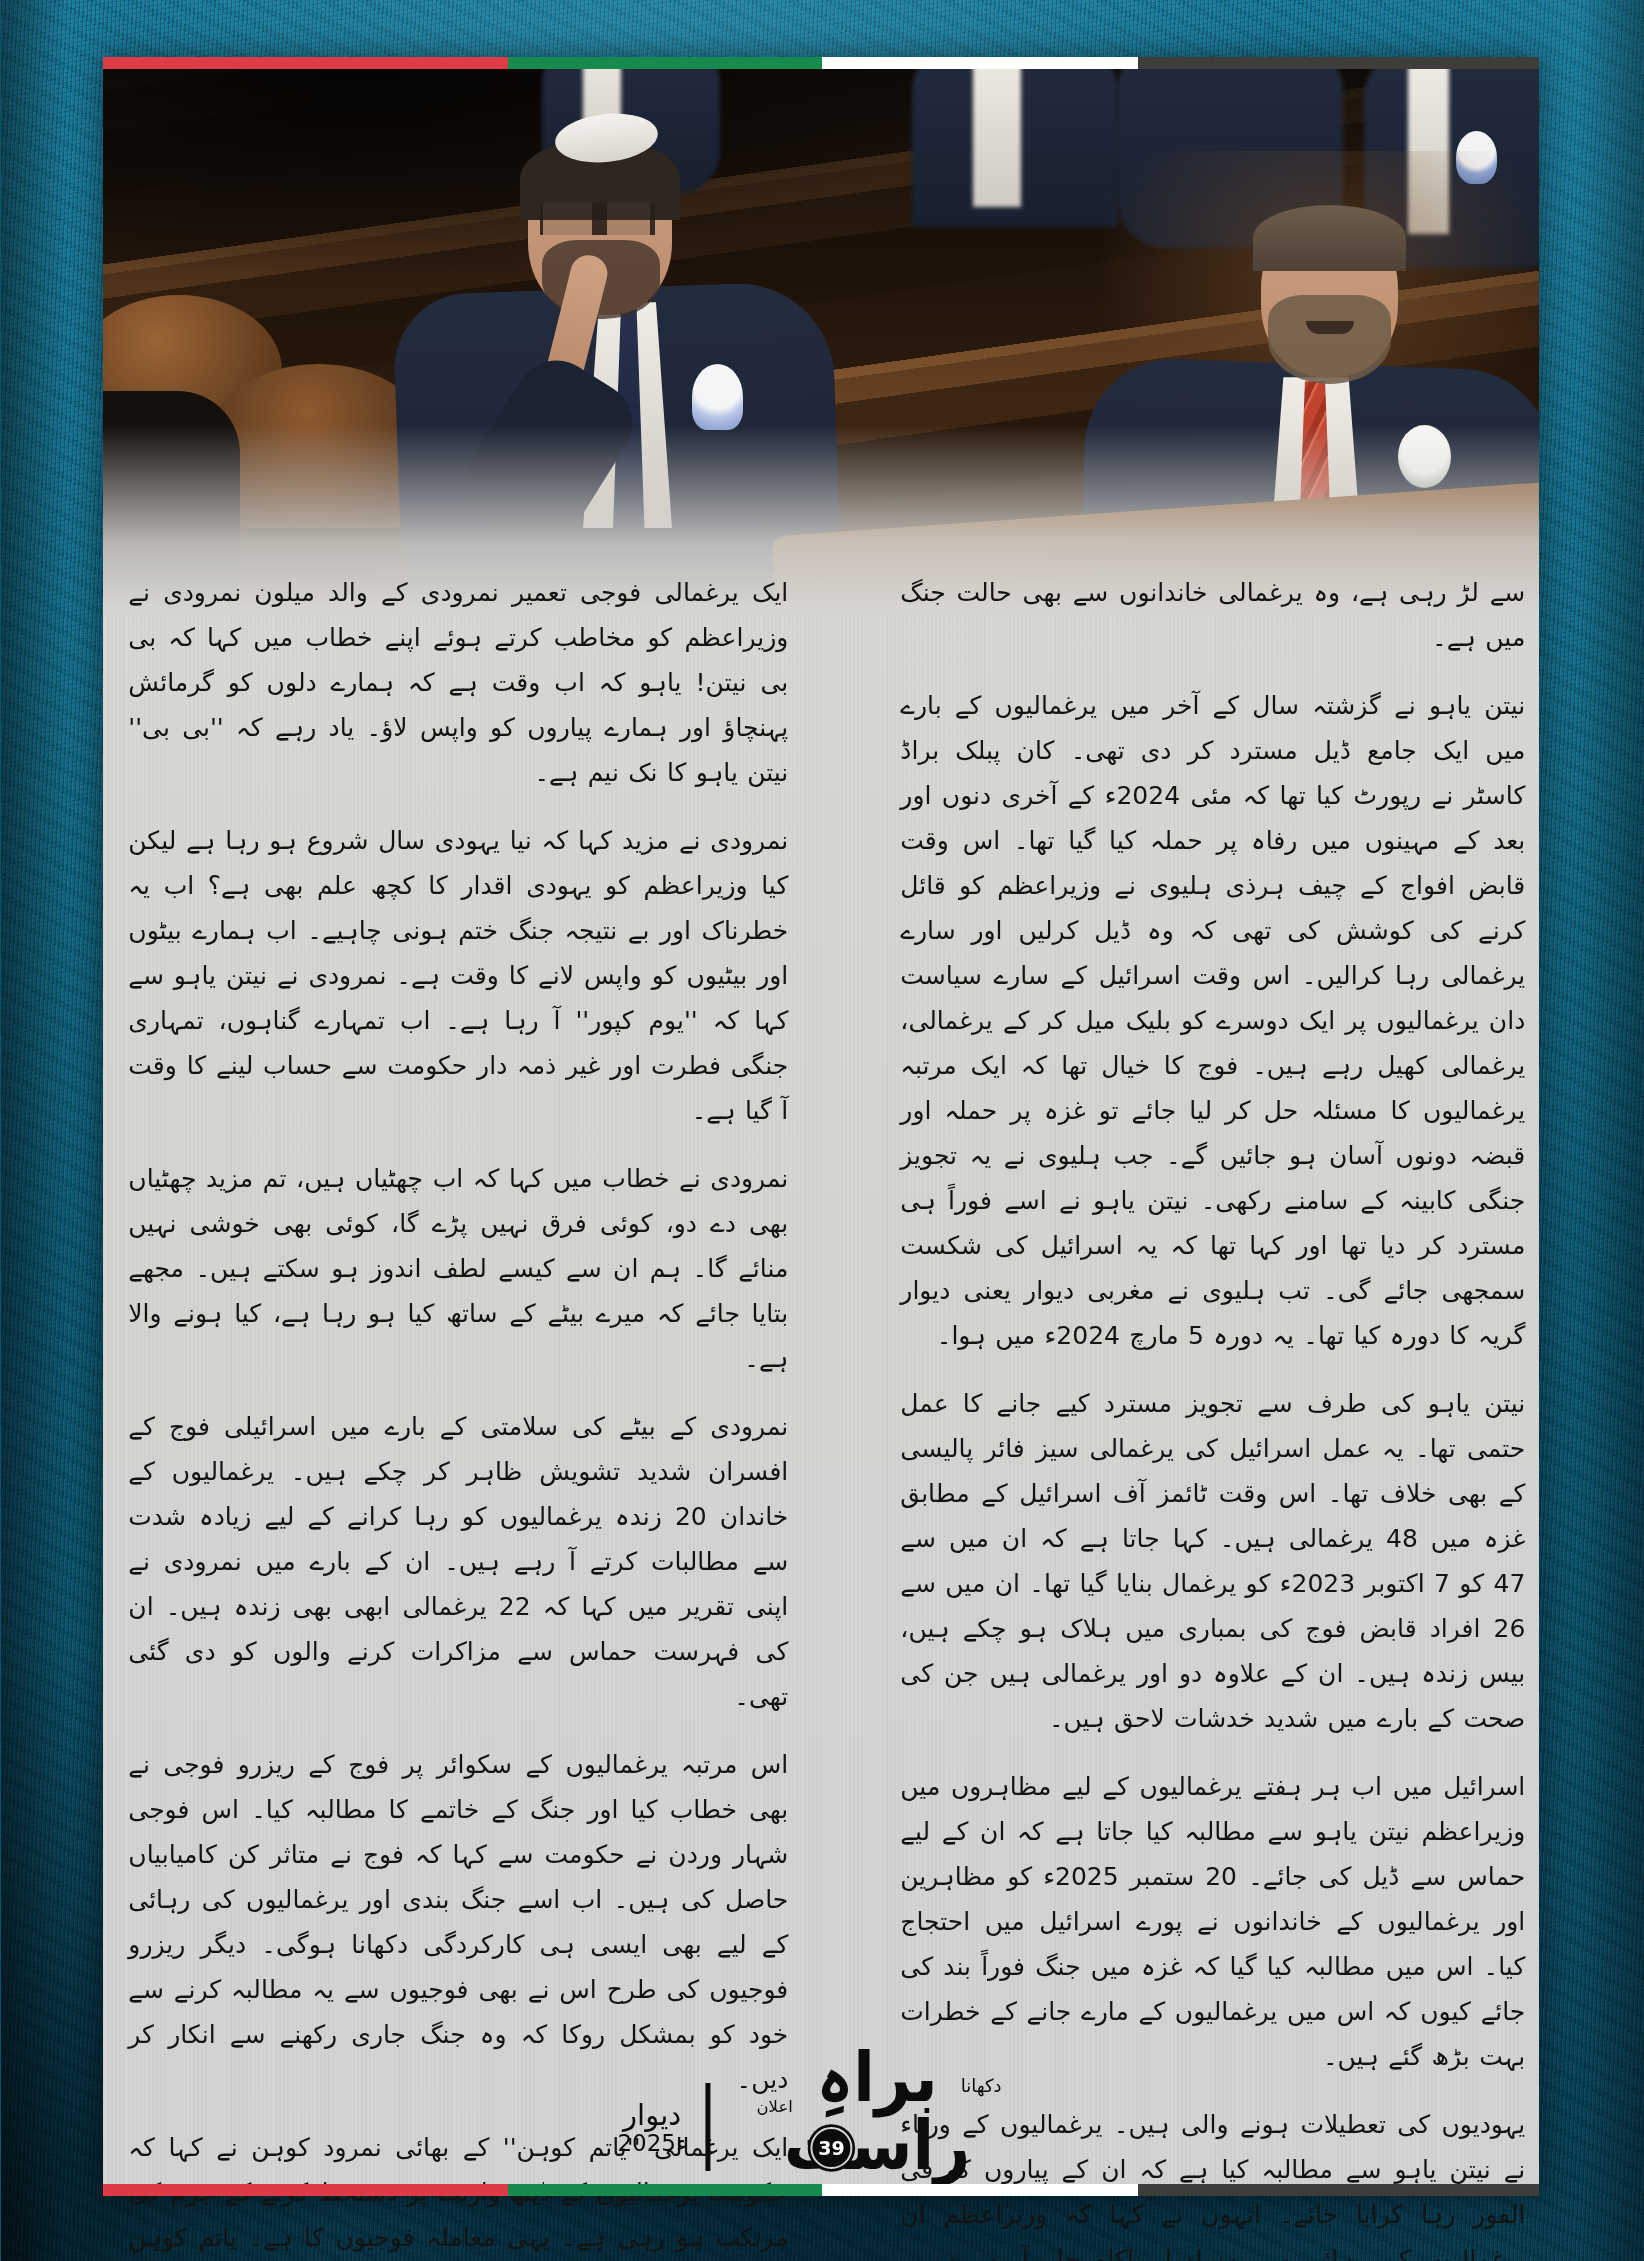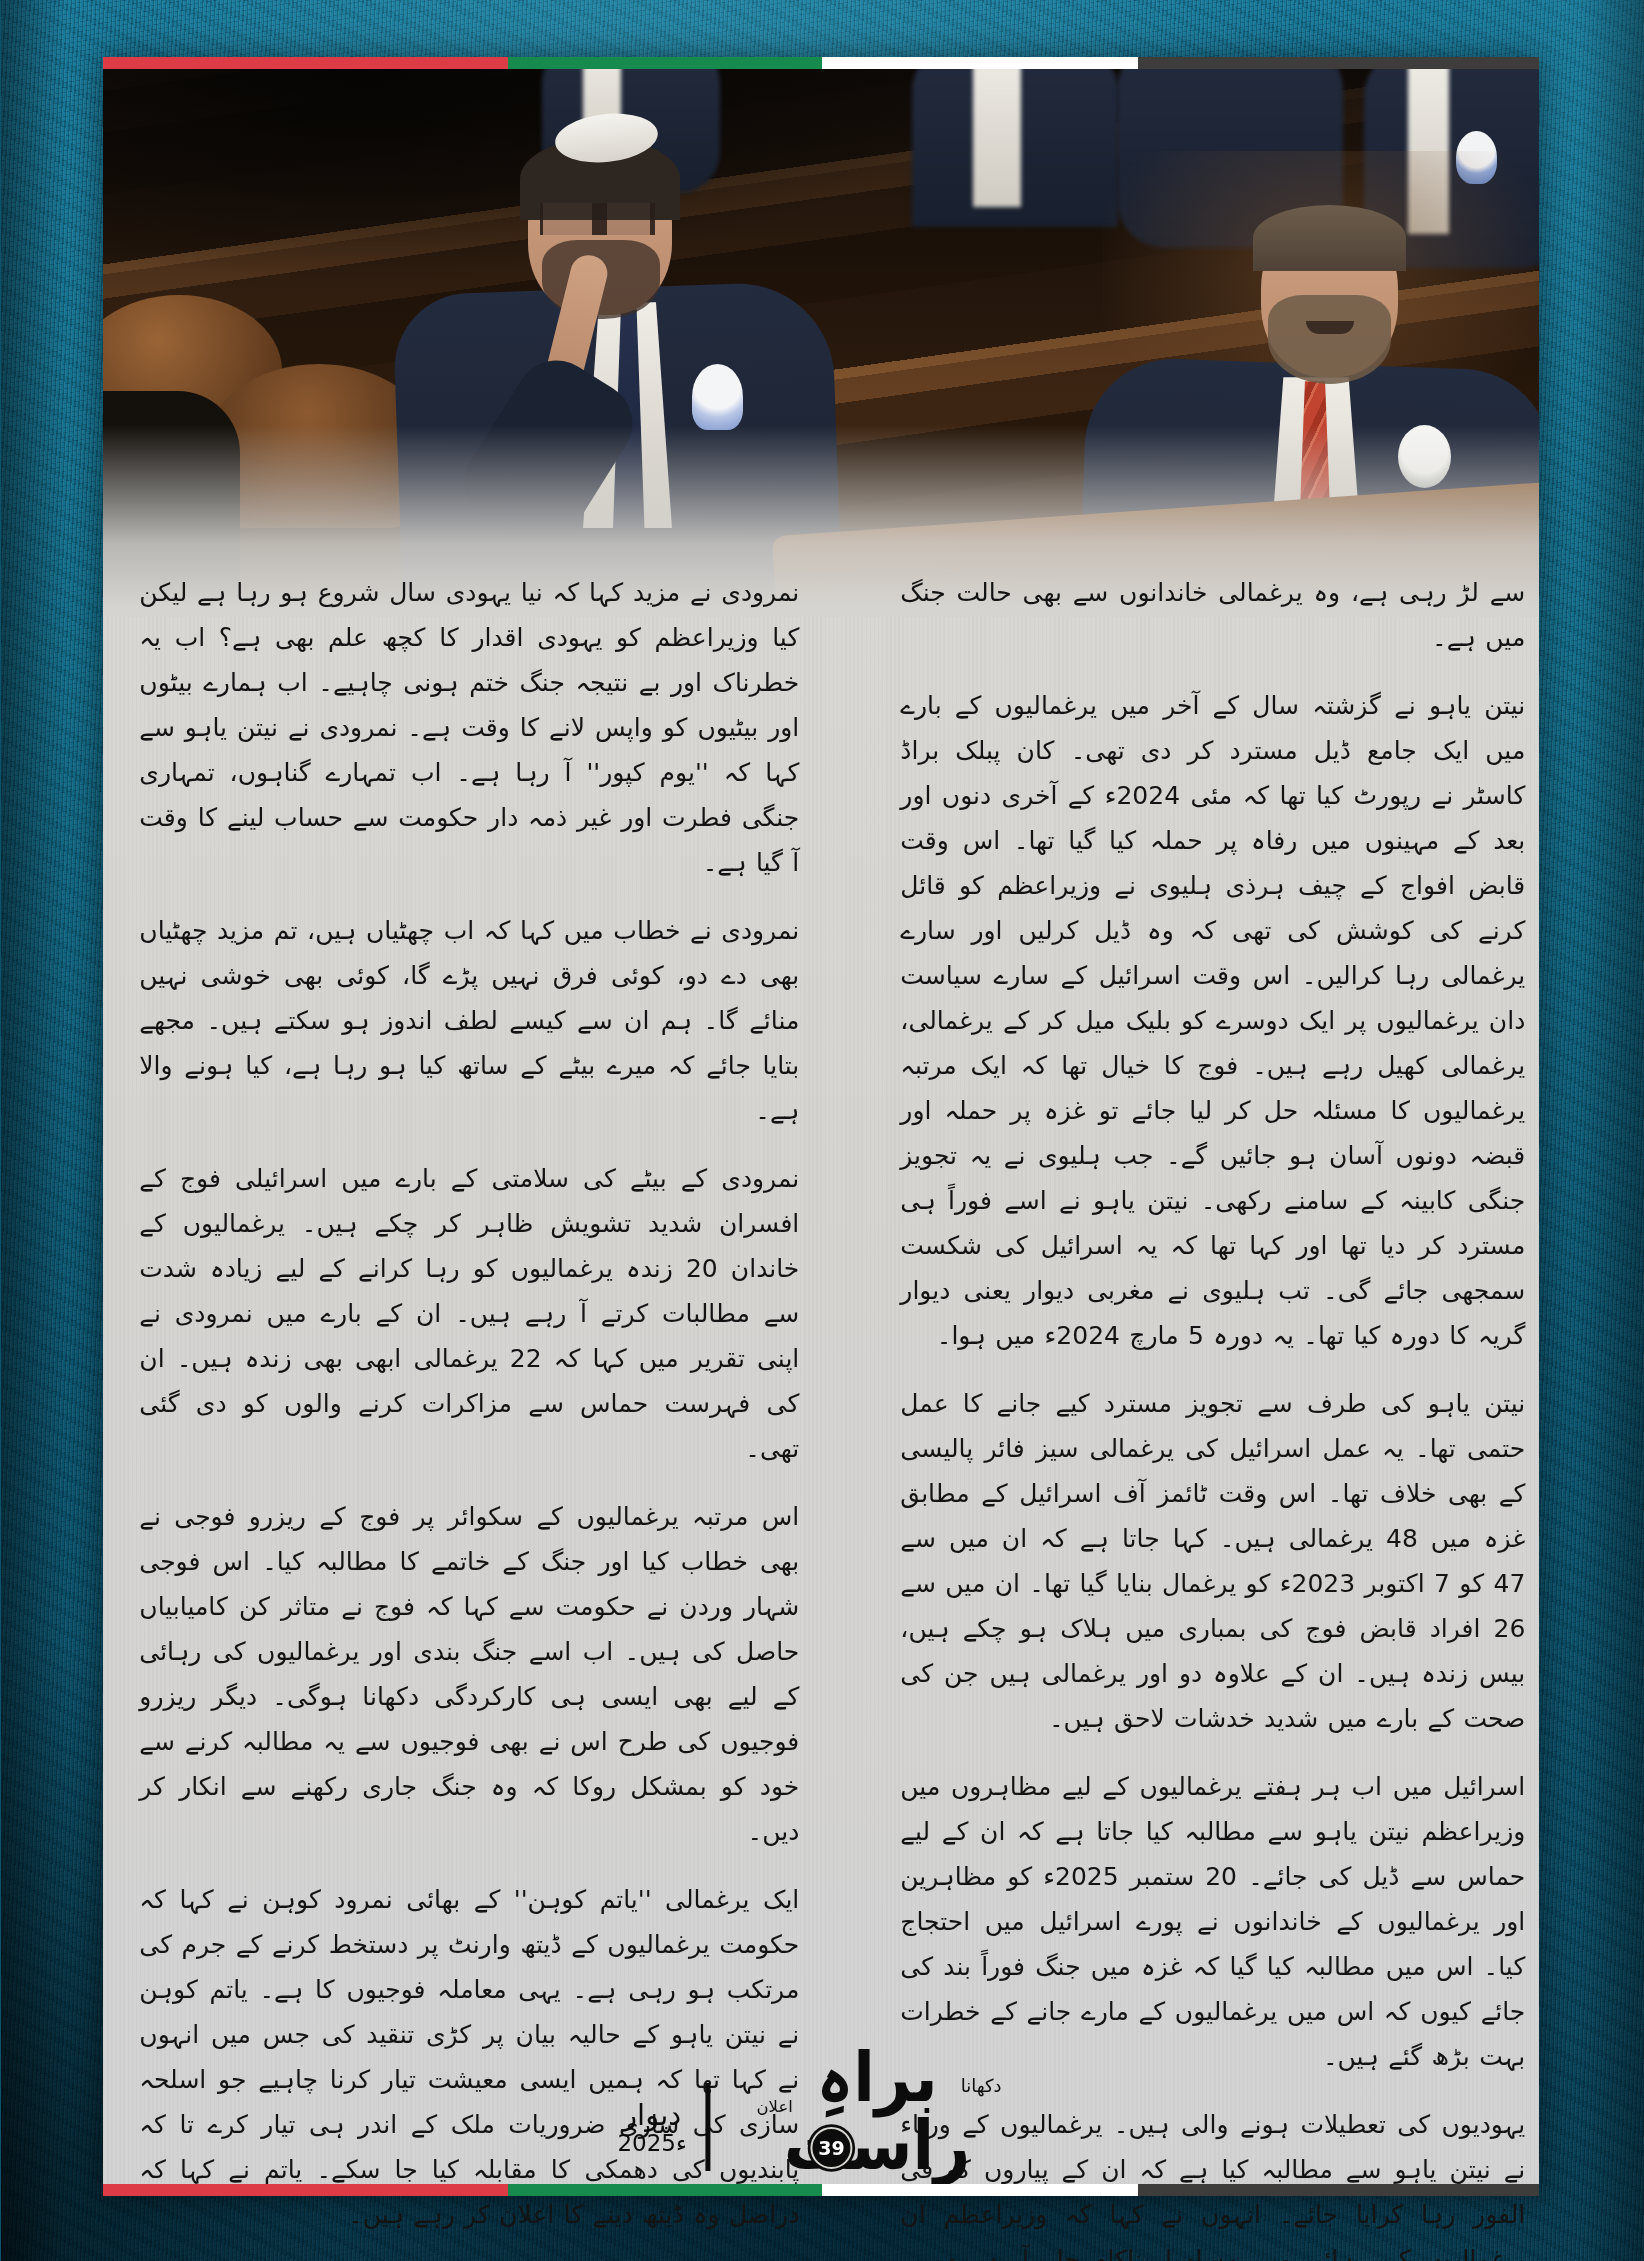--- a/index.html
+++ b/index.html
@@ -50,21 +50,21 @@
   .suit{background:linear-gradient(180deg,#232b3e,#181f2e);border-radius:41px 41px 0 0;}
   .shirt{background:linear-gradient(180deg,#efece6,#cfcbc2);}
   .skin{background:linear-gradient(180deg,#cfa183,#b98a6c);}
   .photo-fade{left:0;right:0;bottom:0;height:192px;
     background:linear-gradient(180deg, rgba(214,212,208,0) 0%, rgba(214,212,208,.85) 62%, #d6d4d0 95%);}
 
   
   .columns{position:absolute;top:513px;right:13.7px;left:13.7px;bottom:103px;
     display:flex;gap:101px;direction:rtl;}
   .col{flex:0 0 auto;}
-  .col.first{width:625px;}
+  .col.first{width:625px;margin-left:11px;}
   .col.second{width:660px;}
   .col p{margin:0 0 23px 0;font-size:25px;line-height:45px;color:#131313;
     text-align:justify;text-align-last:right;word-spacing:1.4px;}
 
   
   .footer{position:absolute;left:50%;transform:translateX(-50%);bottom:20.6px;
     display:flex;direction:ltr;align-items:center;gap:19px;color:#0c0c0c;}
   .date-block{display:flex;flex-direction:column;align-items:center;line-height:1.05;}
   .date-month{font-size:29px;}
   .date-year{font-size:23px;font-weight:normal;}
@@ -140,20 +140,21 @@
   <div class="columns">
     <div class="col first">
       <p>سے لڑ رہی ہے، وہ یرغمالی خاندانوں سے بھی حالت جنگ میں ہے۔</p>
       <p>نیتن یاہو نے گزشتہ سال کے آخر میں یرغمالیوں کے بارے میں ایک جامع ڈیل مسترد کر دی تھی۔ کان پبلک براڈ کاسٹر نے رپورٹ کیا تھا کہ مئی 2024ء کے آخری دنوں اور بعد کے مہینوں میں رفاہ پر حملہ کیا گیا تھا۔ اس وقت قابض افواج کے چیف ہرذی ہلیوی نے وزیراعظم کو قائل کرنے کی کوشش کی تھی کہ وہ ڈیل کرلیں اور سارے یرغمالی رہا کرالیں۔ اس وقت اسرائیل کے سارے سیاست دان یرغمالیوں پر ایک دوسرے کو بلیک میل کر کے یرغمالی، یرغمالی کھیل رہے ہیں۔ فوج کا خیال تھا کہ ایک مرتبہ یرغمالیوں کا مسئلہ حل کر لیا جائے تو غزہ پر حملہ اور قبضہ دونوں آسان ہو جائیں گے۔ جب ہلیوی نے یہ تجویز جنگی کابینہ کے سامنے رکھی۔ نیتن یاہو نے اسے فوراً ہی مسترد کر دیا تھا اور کہا تھا کہ یہ اسرائیل کی شکست سمجھی جائے گی۔ تب ہلیوی نے مغربی دیوار یعنی دیوار گریہ کا دورہ کیا تھا۔ یہ دورہ 5 مارچ 2024ء میں ہوا۔</p>
       <p>نیتن یاہو کی طرف سے تجویز مسترد کیے جانے کا عمل حتمی تھا۔ یہ عمل اسرائیل کی یرغمالی سیز فائر پالیسی کے بھی خلاف تھا۔ اس وقت ٹائمز آف اسرائیل کے مطابق غزہ میں 48 یرغمالی ہیں۔ کہا جاتا ہے کہ ان میں سے 47 کو 7 اکتوبر 2023ء کو یرغمال بنایا گیا تھا۔ ان میں سے 26 افراد قابض فوج کی بمباری میں ہلاک ہو چکے ہیں، بیس زندہ ہیں۔ ان کے علاوہ دو اور یرغمالی ہیں جن کی صحت کے بارے میں شدید خدشات لاحق ہیں۔</p>
       <p>اسرائیل میں اب ہر ہفتے یرغمالیوں کے لیے مظاہروں میں وزیراعظم نیتن یاہو سے مطالبہ کیا جاتا ہے کہ ان کے لیے حماس سے ڈیل کی جائے۔ 20 ستمبر 2025ء کو مظاہرین اور یرغمالیوں کے خاندانوں نے پورے اسرائیل میں احتجاج کیا۔ اس میں مطالبہ کیا گیا کہ غزہ میں جنگ فوراً بند کی جائے کیوں کہ اس میں یرغمالیوں کے مارے جانے کے خطرات بہت بڑھ گئے ہیں۔</p>
       <p>یہودیوں کی تعطیلات ہونے والی ہیں۔ یرغمالیوں کے ورثاء نے نیتن یاہو سے مطالبہ کیا ہے کہ ان کے پیاروں کو فی الفور رہا کرایا جائے۔ انہوں نے کہا کہ وزیراعظم ان یرغمالیوں کی رہائی میں مسلسل ناکام چلے آ رہے ہیں۔ ان کے لیے ہزاروں کی تعداد نے مظاہرے کیے ہیں۔</p>
 
     </div>
     <div class="col second">
+      <p>ایک یرغمالی فوجی تعمیر نمرودی کے والد میلون نمرودی نے وزیراعظم کو مخاطب کرتے ہوئے اپنے خطاب میں کہا کہ بی بی نیتن! یاہو کہ اب وقت ہے کہ ہمارے دلوں کو گرمائش پہنچاؤ اور ہمارے پیاروں کو واپس لاؤ۔ یاد رہے کہ ''بی بی'' نیتن یاہو کا نک نیم ہے۔</p>
       <p>نمرودی نے مزید کہا کہ نیا یہودی سال شروع ہو رہا ہے لیکن کیا وزیراعظم کو یہودی اقدار کا کچھ علم بھی ہے؟ اب یہ خطرناک اور بے نتیجہ جنگ ختم ہونی چاہیے۔ اب ہمارے بیٹوں اور بیٹیوں کو واپس لانے کا وقت ہے۔ نمرودی نے نیتن یاہو سے کہا کہ ''یوم کپور'' آ رہا ہے۔ اب تمہارے گناہوں، تمہاری جنگی فطرت اور غیر ذمہ دار حکومت سے حساب لینے کا وقت آ گیا ہے۔</p>
       <p>نمرودی نے خطاب میں کہا کہ اب چھٹیاں ہیں، تم مزید چھٹیاں بھی دے دو، کوئی فرق نہیں پڑے گا، کوئی بھی خوشی نہیں منائے گا۔ ہم ان سے کیسے لطف اندوز ہو سکتے ہیں۔ مجھے بتایا جائے کہ میرے بیٹے کے ساتھ کیا ہو رہا ہے، کیا ہونے والا ہے۔</p>
       <p>نمرودی کے بیٹے کی سلامتی کے بارے میں اسرائیلی فوج کے افسران شدید تشویش ظاہر کر چکے ہیں۔ یرغمالیوں کے خاندان 20 زندہ یرغمالیوں کو رہا کرانے کے لیے زیادہ شدت سے مطالبات کرتے آ رہے ہیں۔ ان کے بارے میں نمرودی نے اپنی تقریر میں کہا کہ 22 یرغمالی ابھی بھی زندہ ہیں۔ ان کی فہرست حماس سے مزاکرات کرنے والوں کو دی گئی تھی۔</p>
       <p>اس مرتبہ یرغمالیوں کے سکوائر پر فوج کے ریزرو فوجی نے بھی خطاب کیا اور جنگ کے خاتمے کا مطالبہ کیا۔ اس فوجی شہار وردن نے حکومت سے کہا کہ فوج نے متاثر کن کامیابیاں حاصل کی ہیں۔ اب اسے جنگ بندی اور یرغمالیوں کی رہائی کے لیے بھی ایسی ہی کارکردگی دکھانا ہوگی۔ دیگر ریزرو فوجیوں کی طرح اس نے بھی فوجیوں سے یہ مطالبہ کرنے سے خود کو بمشکل روکا کہ وہ جنگ جاری رکھنے سے انکار کر دیں۔</p>
       <p>ایک یرغمالی ''یاتم کوہن'' کے بھائی نمرود کوہن نے کہا کہ حکومت یرغمالیوں کے ڈیتھ وارنٹ پر دستخط کرنے کے جرم کی مرتکب ہو رہی ہے۔ یہی معاملہ فوجیوں کا ہے۔ یاتم کوہن نے نیتن یاہو کے حالیہ بیان پر کڑی تنقید کی جس میں انہوں نے کہا تھا کہ ہمیں ایسی معیشت تیار کرنا چاہیے جو اسلحہ سازی کی ساری ضروریات ملک کے اندر ہی تیار کرے تا کہ پابندیوں کی دھمکی کا مقابلہ کیا جا سکے۔ یاتم نے کہا کہ دراصل وہ ڈیتھ دینے کا اعلان کر رہے ہیں۔</p>
 
     </div>
   </div>
 
   <div class="footer">

